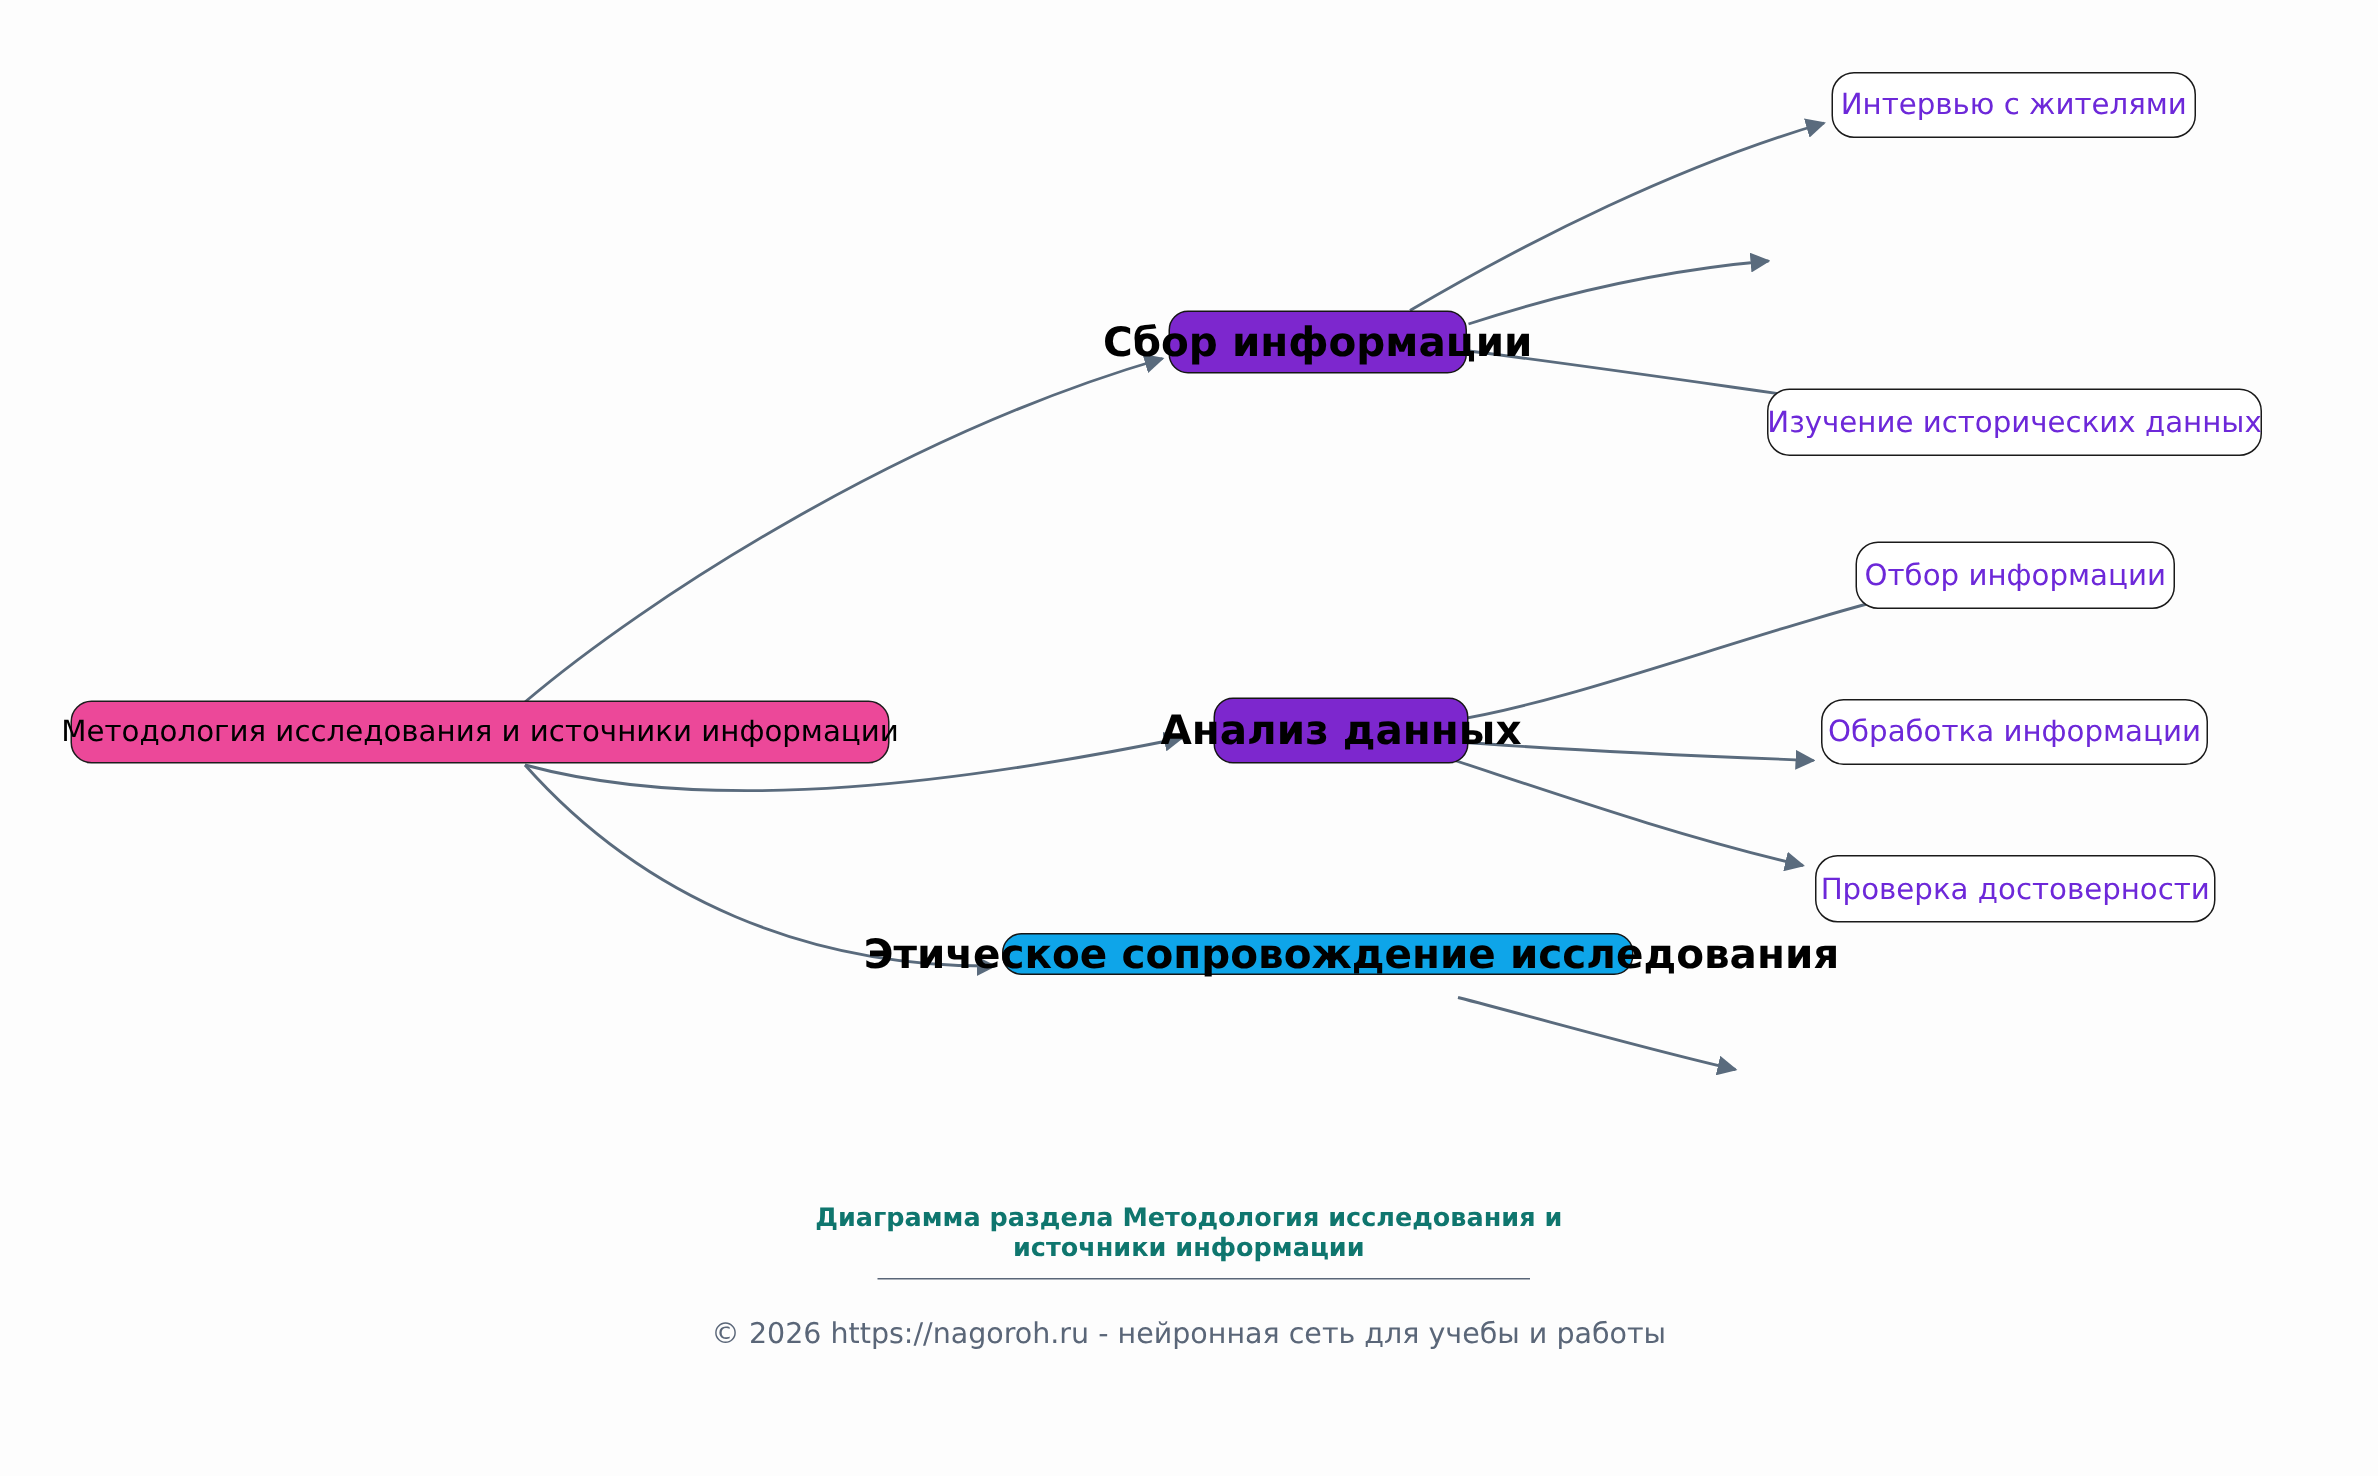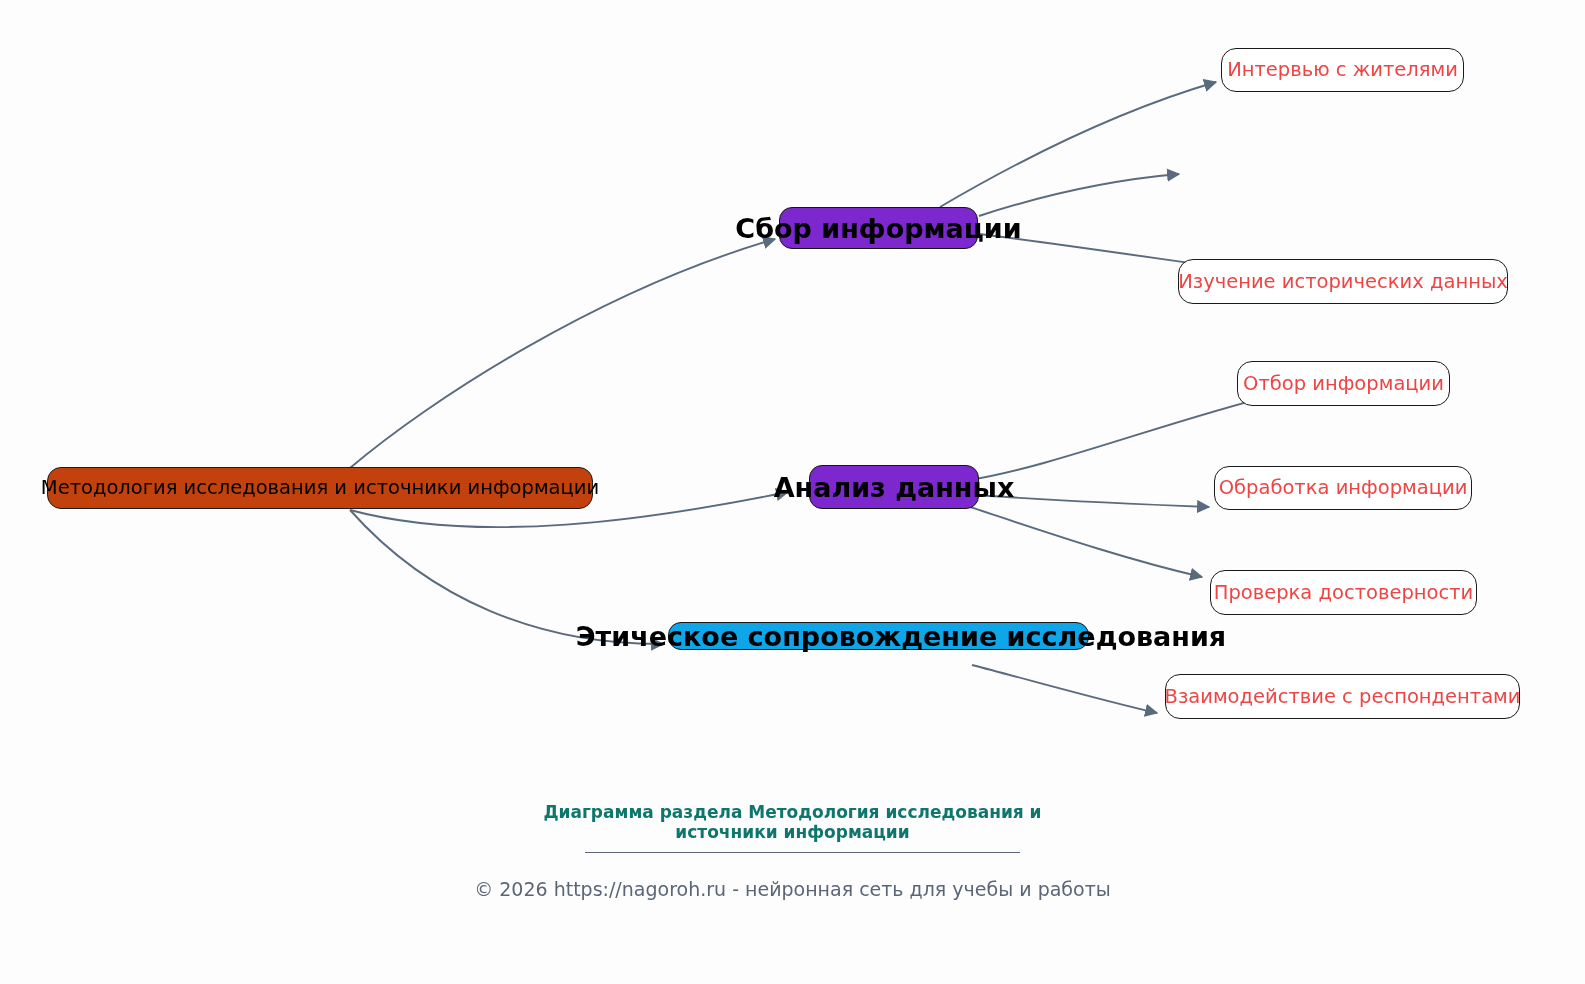--- a/index.html
+++ b/index.html
@@ -28,21 +28,21 @@
   }
   .node {
     position: absolute;
     box-sizing: border-box;
     display: flex;
     align-items: center;
     justify-content: center;
     white-space: nowrap;
     border-radius: 13px;
     font-family: "DejaVu Sans", sans-serif;
-    color: #ef4444;
+    color: #6d28d9;
   }
   .node-root {
     background: #76b82a;
     border: 1.6px solid #1d1d1d;
     font-size: 19.5px;
     border-radius: 14px;
   }
   .node-branch {
     background: #7d27ce;
     border: 1.6px solid #151515;
@@ -113,21 +113,21 @@
         <path d="M 940,207 C 1020,160 1120,110 1216,82" marker-end="url(#arrow)" stroke="#5a6b7d"></path>
         <path d="M 979,216 C 1040,196 1110,180 1179,174" marker-end="url(#arrow)" stroke="#5a6b7d"></path>
         <path d="M 979,234 C 1060,244 1180,262 1276,275" marker-end="url(#arrow)" stroke="#5a6b7d"></path>
         <path d="M 964,481 C 1050,468 1170,420 1282,393" marker-end="url(#arrow)" stroke="#5a6b7d"></path>
         <path d="M 964,494 C 1040,500 1130,504 1209,507" marker-end="url(#arrow)" stroke="#5a6b7d"></path>
         <path d="M 964,505 C 1040,530 1120,558 1202,577" marker-end="url(#arrow)" stroke="#5a6b7d"></path>
         <path d="M 972,665 C 1030,680 1100,700 1157,713" marker-end="url(#arrow)" stroke="#5a6b7d"></path>
       </g>
   </svg>
 
-  <div class="node node-root" style="left: 47px; top: 467px; width: 546px; height: 42px; background: #c2410c; color: rgb(0, 0, 0);">
+  <div class="node node-root" style="left: 47px; top: 467px; width: 546px; height: 42px; background: #ec4899; color: rgb(0, 0, 0);">
     <span class="node-label">Методология исследования и источники информации</span>
   </div>
 
   <div class="node node-branch" style="left: 779px; top: 207px; width: 199px; height: 42px; background: rgb(125, 39, 206); color: rgb(0, 0, 0);">
     <span class="node-label">Сбор информации</span>
   </div>
 
   <div class="node node-branch" style="left: 793px; top: 465px; width: 170px; height: 44px; background: rgb(125, 39, 206); color: rgb(0, 0, 0); margin-left: 16px;">
     <span class="node-label">Анализ данных</span>
   </div>
@@ -150,23 +150,20 @@
   </div>
 
   <div class="node node-leaf" style="left: 1214px; top: 466px; width: 258px; height: 44px; background: rgb(255, 255, 255); align-items: center;">
     <span class="node-label">Обработка информации</span>
   </div>
 
   <div class="node node-leaf" style="left: 1210px; top: 570px; width: 267px; height: 45px; background: rgb(255, 255, 255);">
     <span class="node-label">Проверка достоверности</span>
   </div>
 
-  <div class="node node-leaf" style="left: 1165px; top: 674px; width: 355px; height: 45px; background: rgb(255, 255, 255);">
-    <span class="node-label">Взаимодействие с респондентами</span>
-  </div>
 
   <div id="footer">
     <div class="footer-title" style="top:803px;">Диаграмма раздела Методология исследования и
 источники информации</div>
     <div class="footer-rule" style="top:852px;"></div>
     <div class="footer-copy" style="top:878px;">© 2026 https://nagoroh.ru - нейронная сеть для учебы и работы</div>
   </div>
 
 </div>
 

